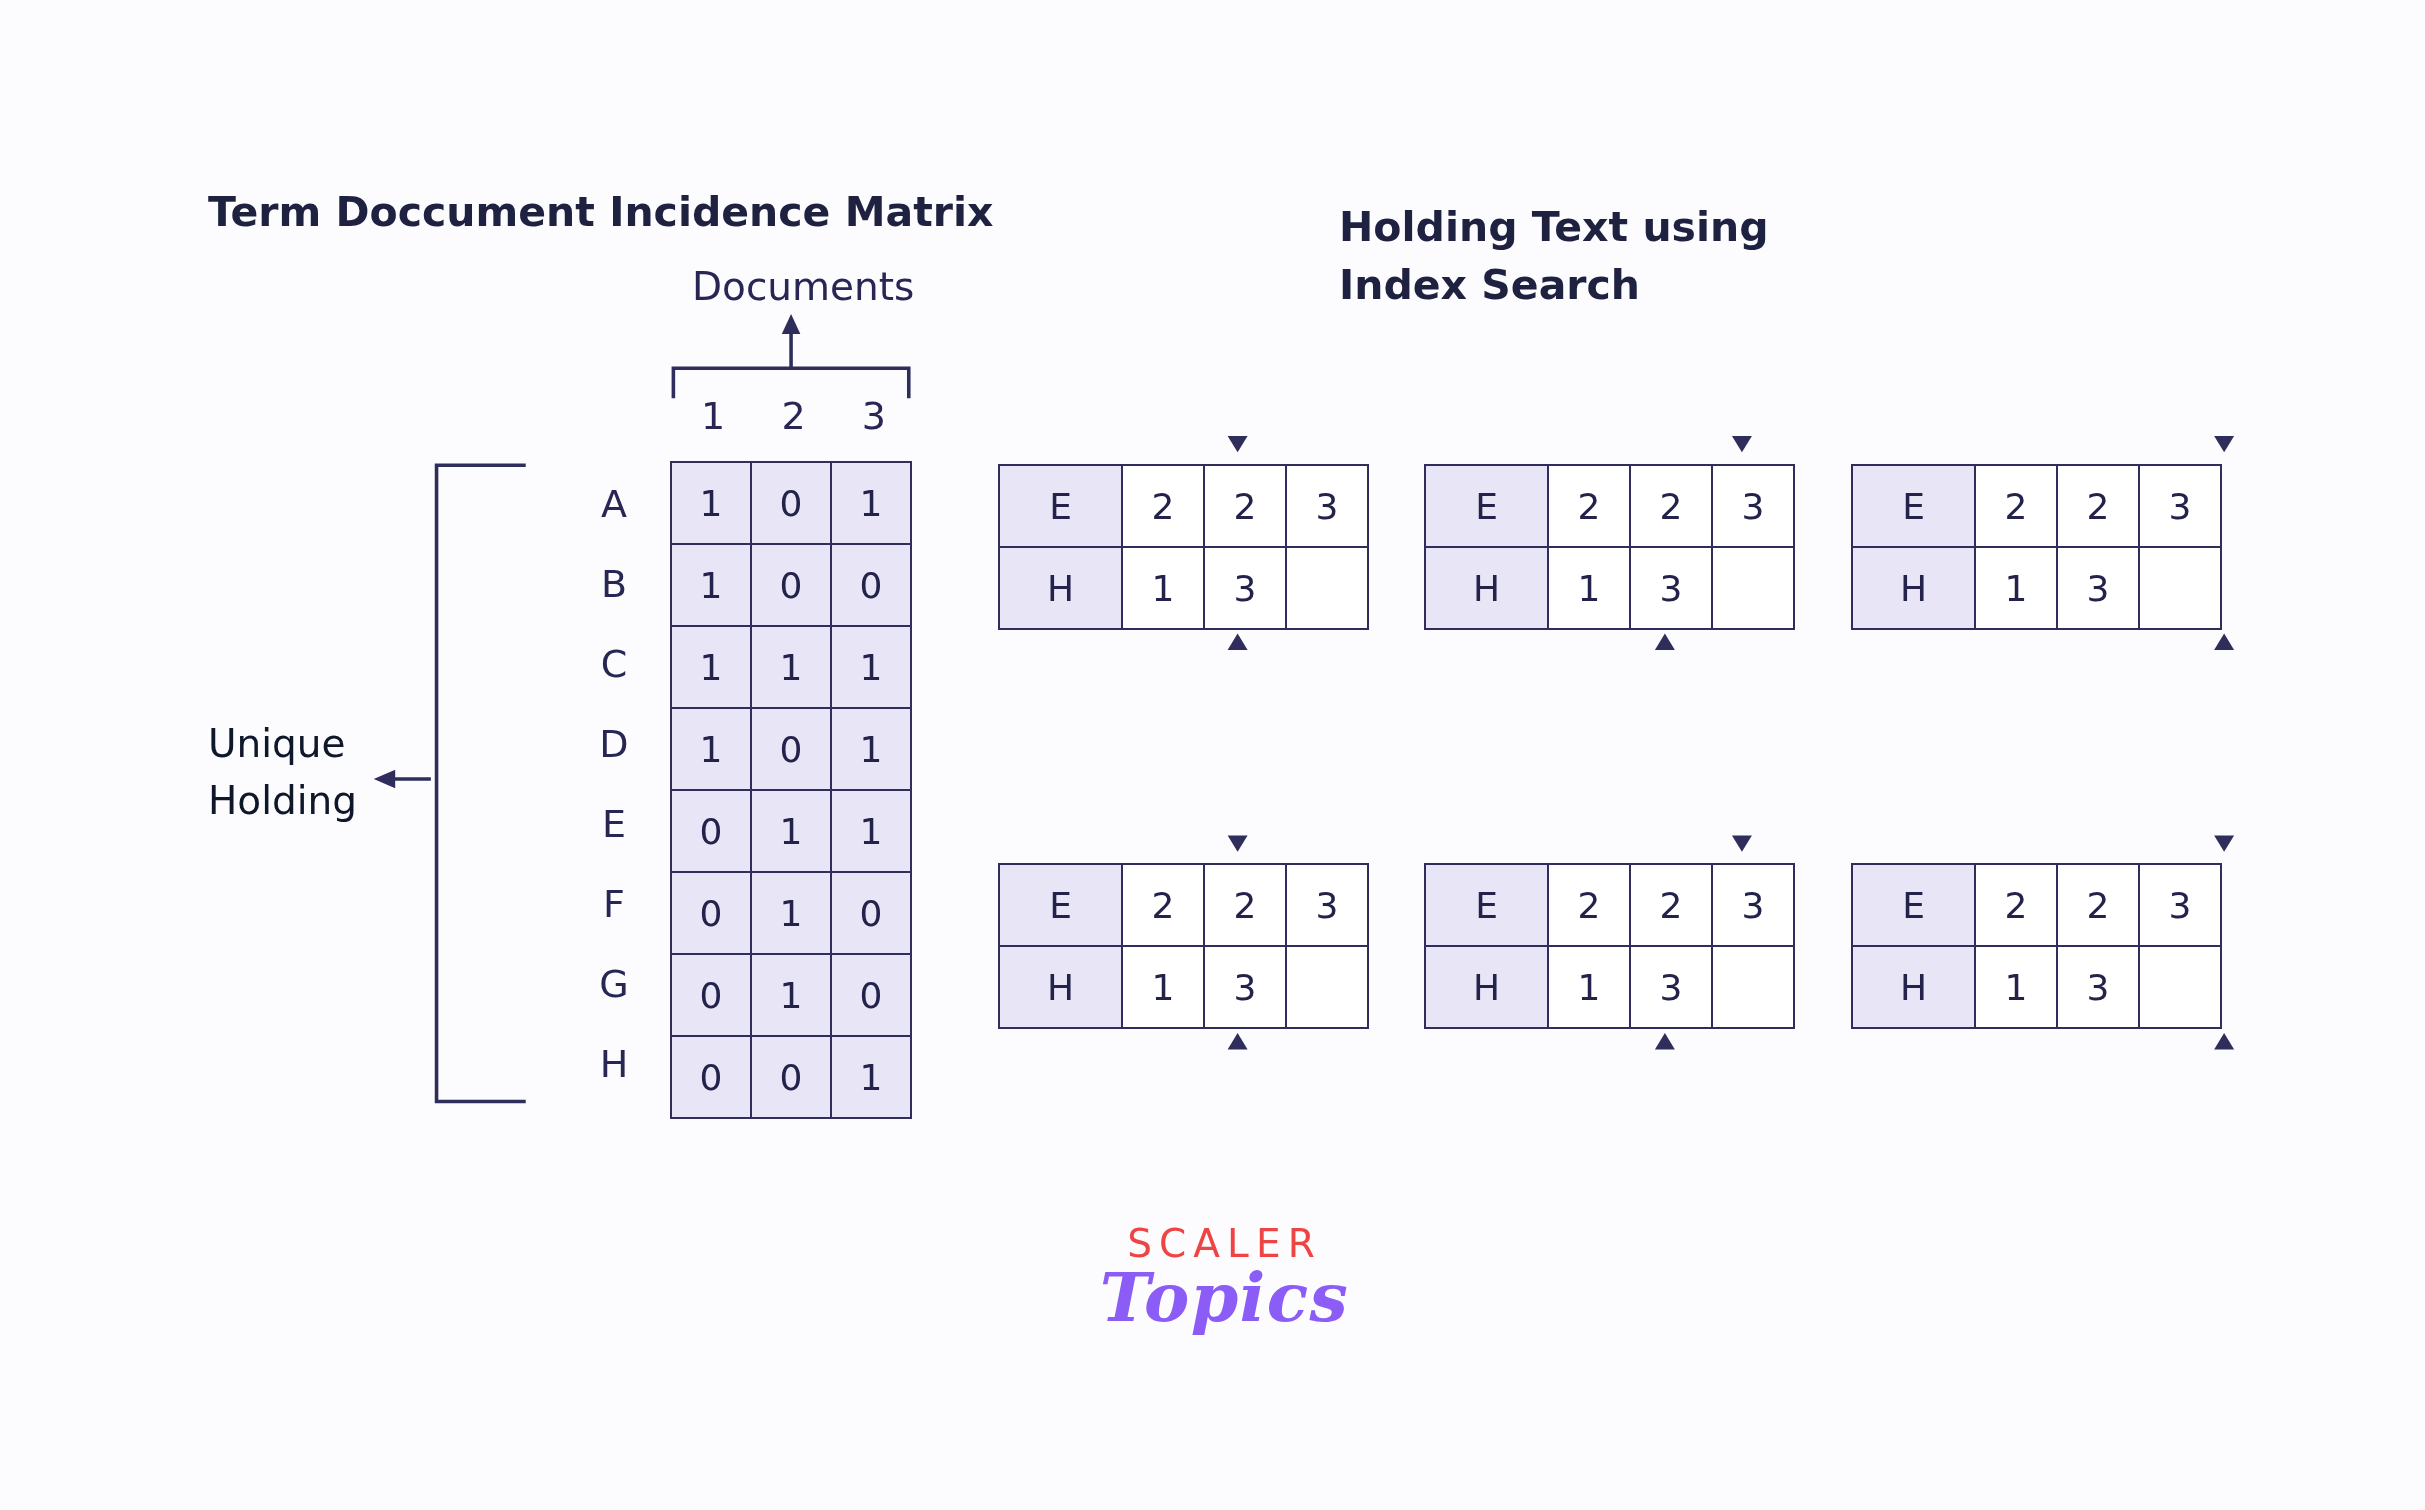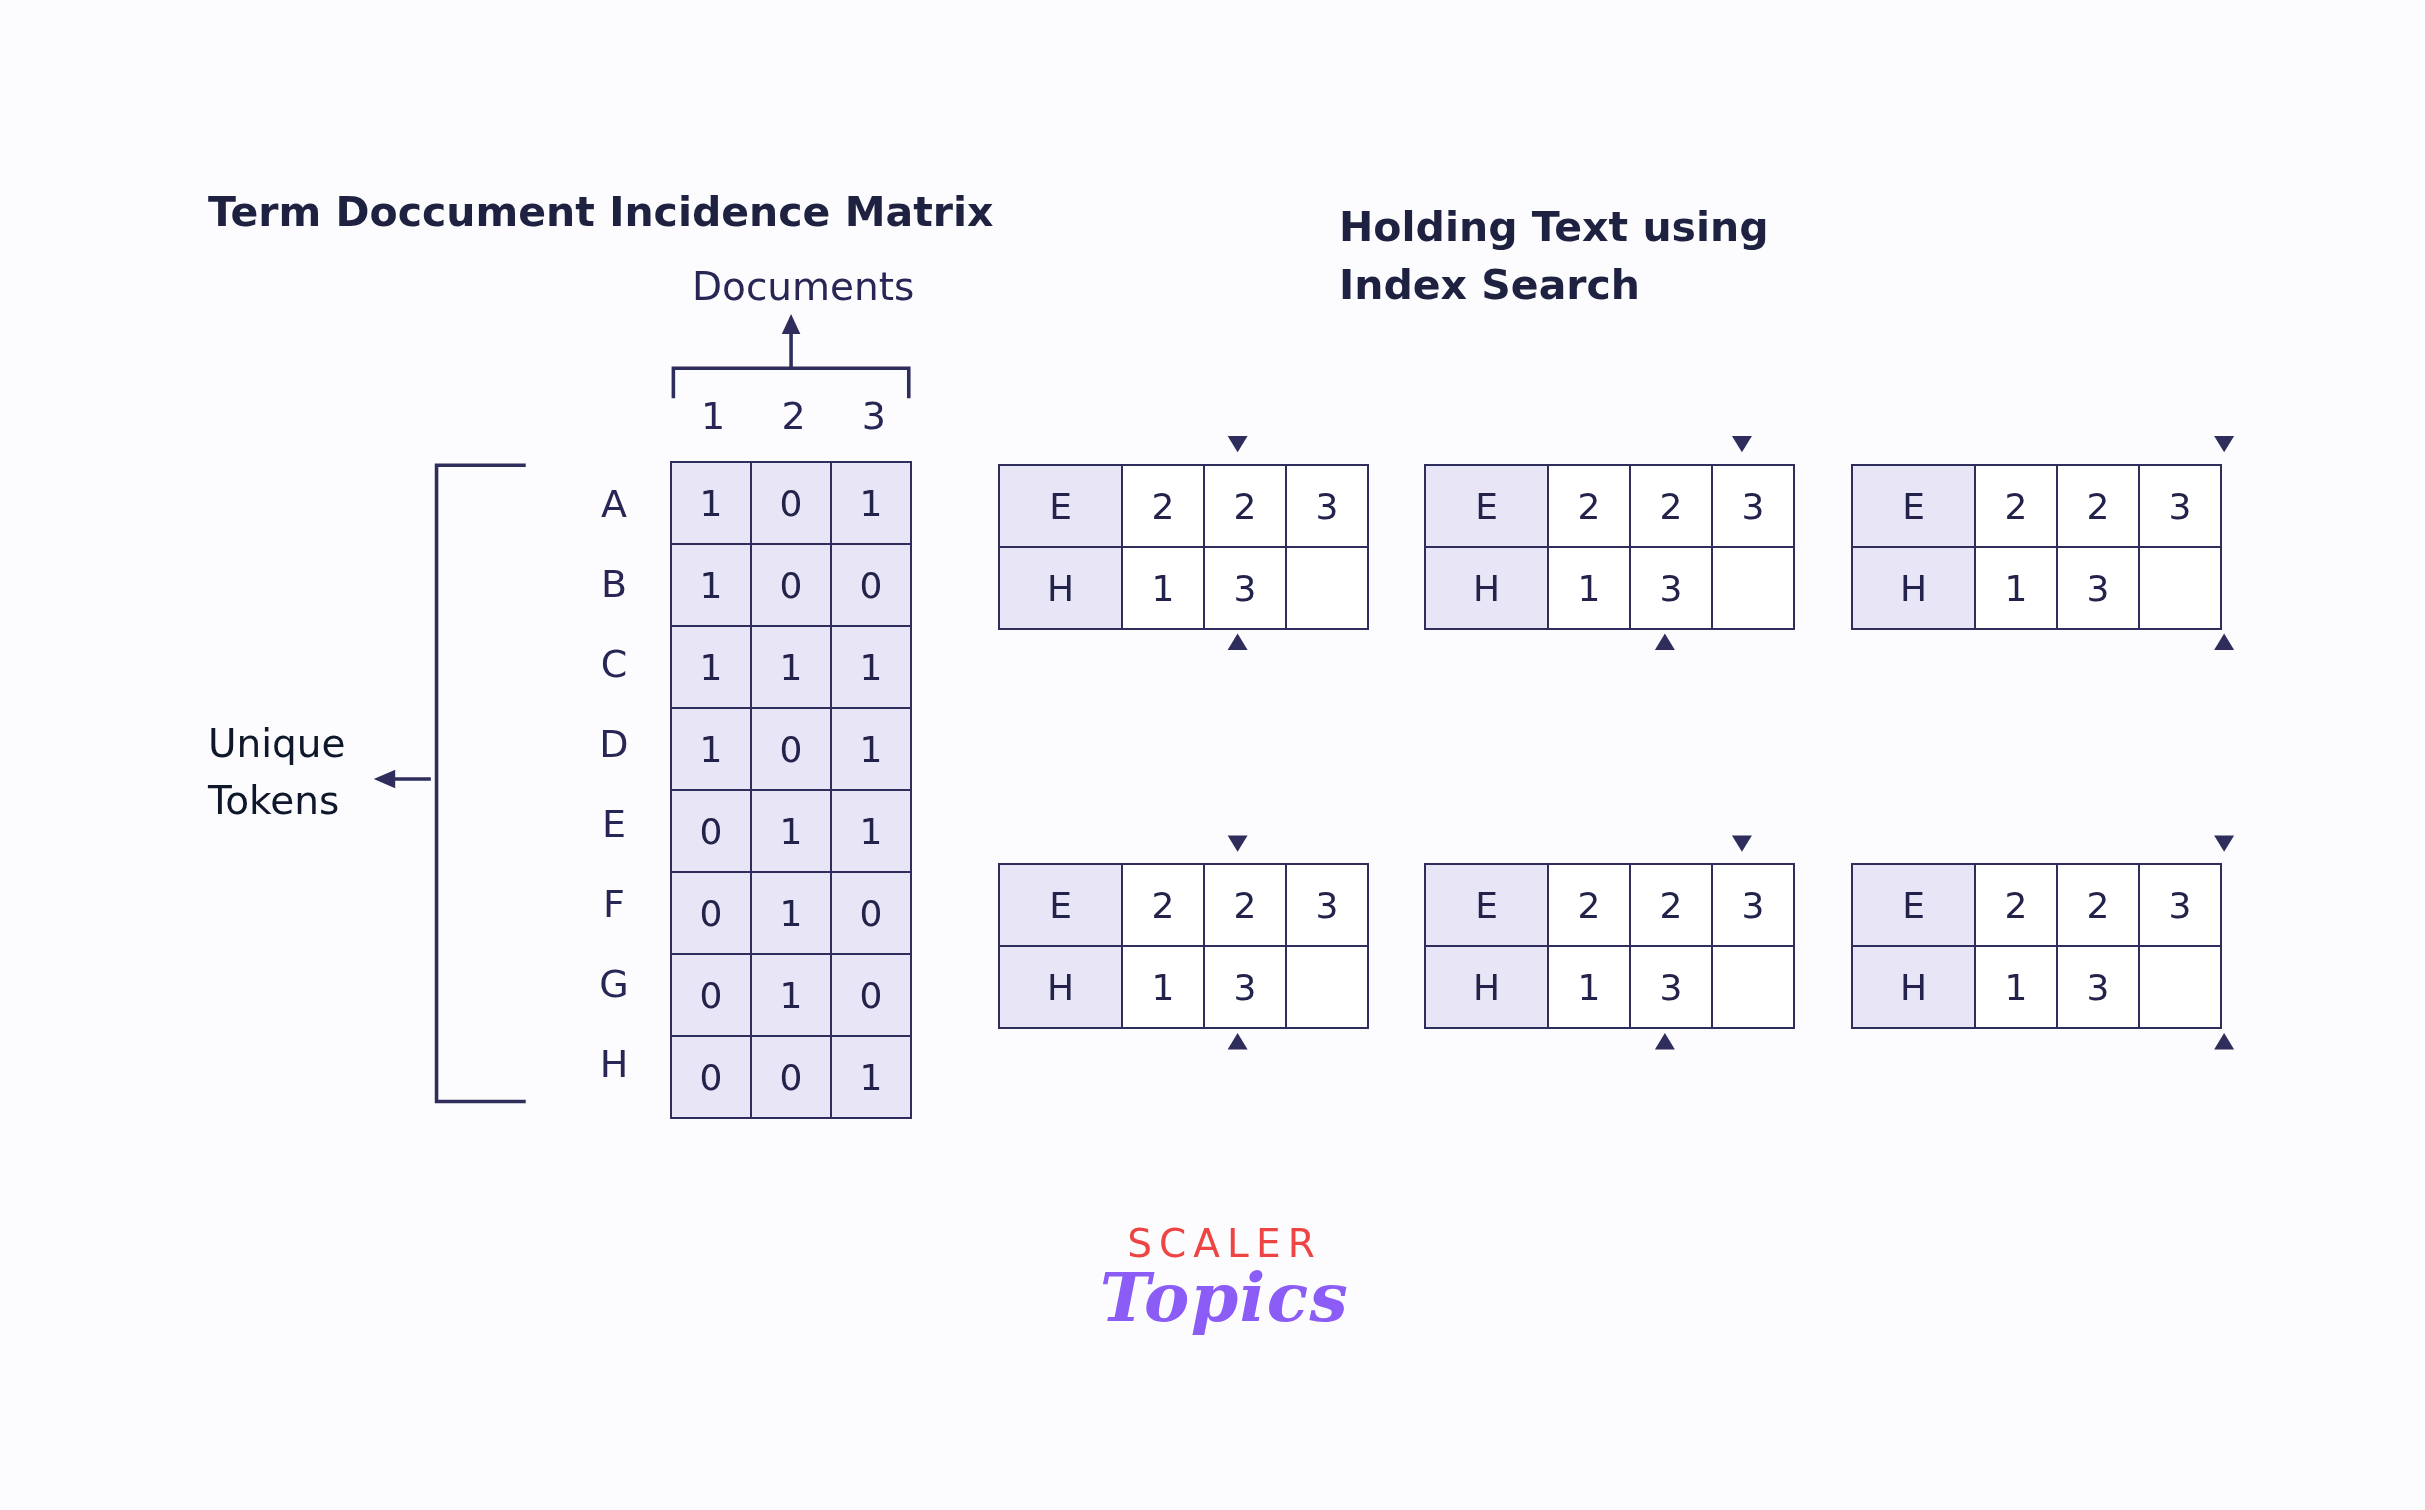--- a/index.html
+++ b/index.html
@@ -71,21 +71,21 @@
   <div class="abs title title-left">Term Doccument Incidence Matrix</div>
   <div class="abs title title-right">
     <div>Holding Text using</div>
     <div>Index Search</div>
   </div>
 
   <div class="abs documents-label">Documents</div>
 
   <div class="abs tokens-label">
     <div>Unique</div>
-    <div>Tokens</div>
+    <div>Holding</div>
   </div>
 
   <div class="abs colheaders">
     <div>1</div>
     <div>2</div>
     <div>3</div>
   </div>
 
   <div class="abs rowlabels">
     <div>A</div>

